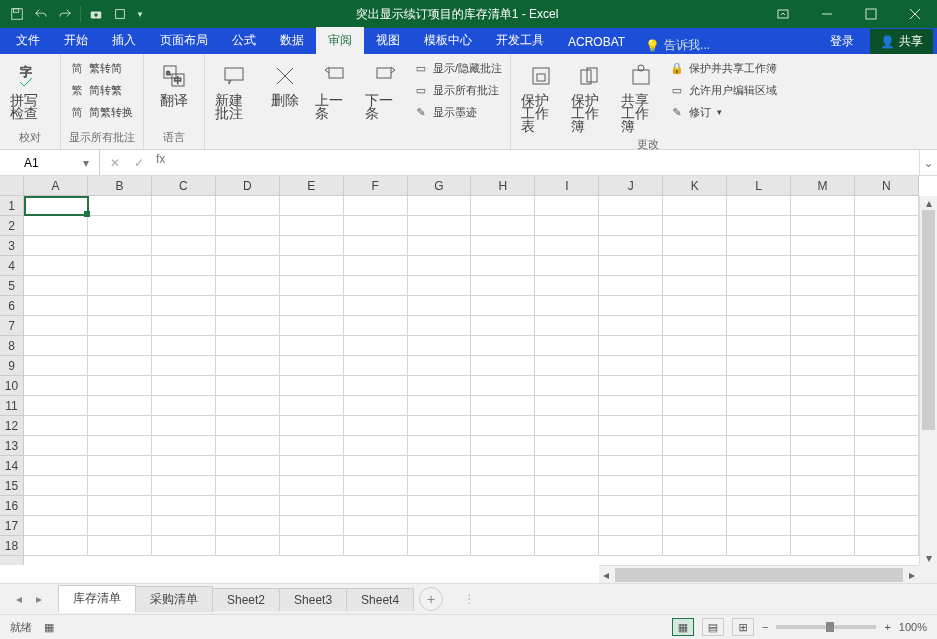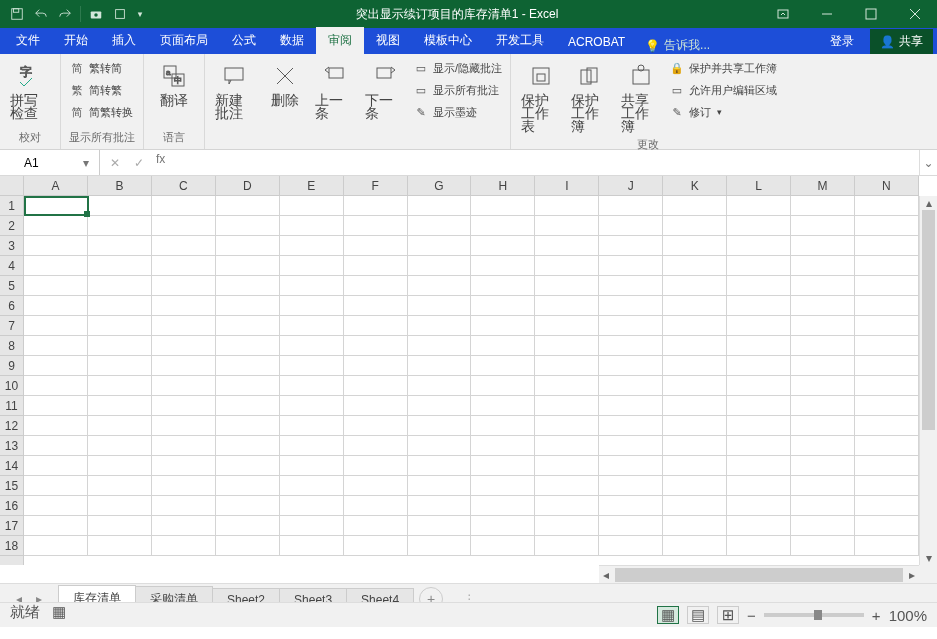--- a/index.html
+++ b/index.html
@@ -65,21 +65,21 @@
 
 .sheetbar{position:absolute;bottom:25px;left:0;right:0;height:31px;background:#f1f1f1;display:flex;align-items:center;border-top:1px solid #ddd;}
 .sheetnav{display:flex;gap:2px;padding:0 10px;}
 .shnav{width:18px;height:18px;display:flex;align-items:center;justify-content:center;color:#888;}
 .sheettabs{display:flex;align-items:center;}
 .sheettab{padding:4px 14px;font-size:12px;border:1px solid #ccc;border-bottom:none;background:#e6e6e6;margin-right:-1px;color:#444;}
 .sheettab.active{background:#fff;border-bottom:2px solid #fff;}
 .addsheet{width:24px;height:24px;display:flex;align-items:center;justify-content:center;color:#888;margin-left:6px;border:1px solid #ccc;border-radius:50%;font-size:14px;}
 .sheetdiv{margin-left:20px;color:#aaa;}
 
-.statusbar{position:absolute;bottom:12px;left:0;right:0;height:25px;background:#f1f1f1;border-top:1px solid #ddd;display:flex;padding:0 10px;font-size:15px;color:#555;}
+.statusbar{position:absolute;bottom:0;left:0;right:0;height:25px;background:#f1f1f1;border-top:1px solid #ddd;display:flex;align-items:center;padding:0 10px;font-size:11px;color:#555;}
 .statusbar .right{margin-left:auto;display:flex;align-items:center;gap:8px;}
 .viewbtn{width:22px;height:18px;border:1px solid #ccc;display:flex;align-items:center;justify-content:center;}
 .viewbtn.active{background:#d6e9de;border-color:#217346;}
 .slider{width:100px;height:4px;background:#ccc;position:relative;}
 .slider::after{content:"";position:absolute;left:50%;top:-3px;width:8px;height:10px;background:#888;}
 </style>
 </head>
 <body>
 
 <div class="titlebar">

